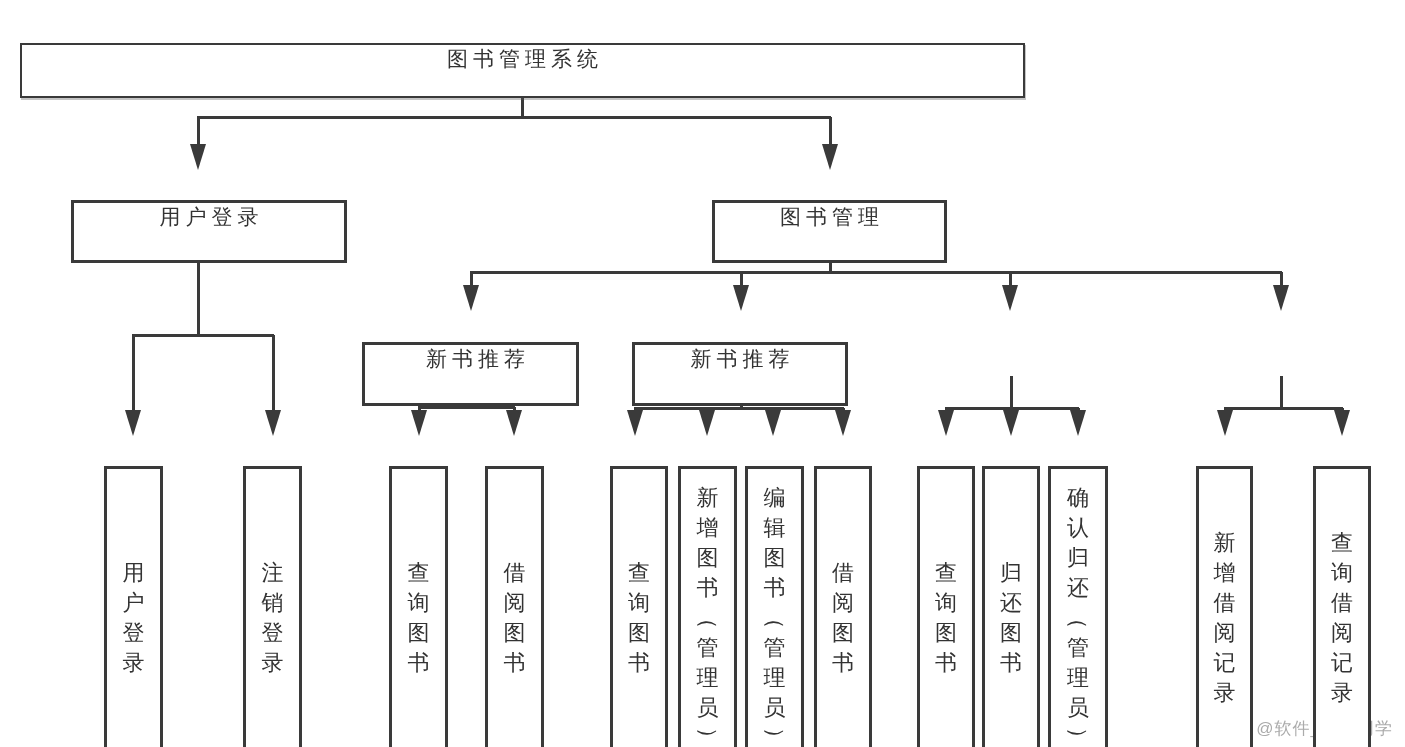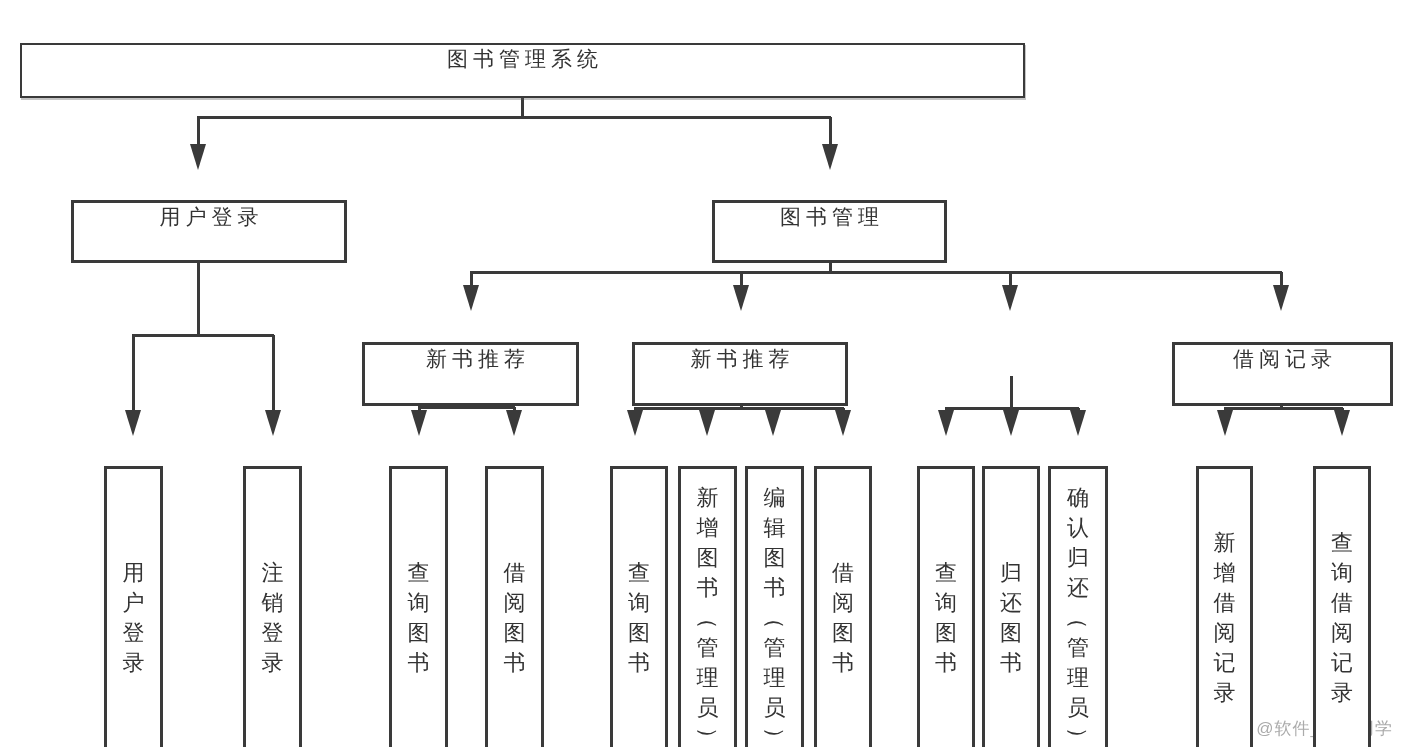--- a/index.html
+++ b/index.html
@@ -92,23 +92,20 @@
     </div>
     <div class="node h" style="left: 712px; top: 170px; width: 235px; height: 63px;">
       <span class="label">图书管理</span>
     </div>
     <div class="node h" style="left: 362px; top: 312px; width: 217px; height: 64px; padding-left: 10px;">
       <span class="label">新书推荐</span>
     </div>
     <div class="node h" style="left: 632px; top: 312px; width: 216px; height: 64px;">
       <span class="label">新书推荐</span>
     </div>
-    <div class="node h" style="left: 1172px; top: 312px; width: 221px; height: 64px;">
-      <span class="label">借阅记录</span>
-    </div>
     <div class="node v" style="left: 104px; top: 436px; width: 59px; height: 303px;">
       <span class="ch">用</span>
       <span class="ch">户</span>
       <span class="ch">登</span>
       <span class="ch">录</span>
     </div>
     <div class="node v" style="left: 243px; top: 436px; width: 59px; height: 303px;">
       <span class="ch">注</span>
       <span class="ch">销</span>
       <span class="ch">登</span>

